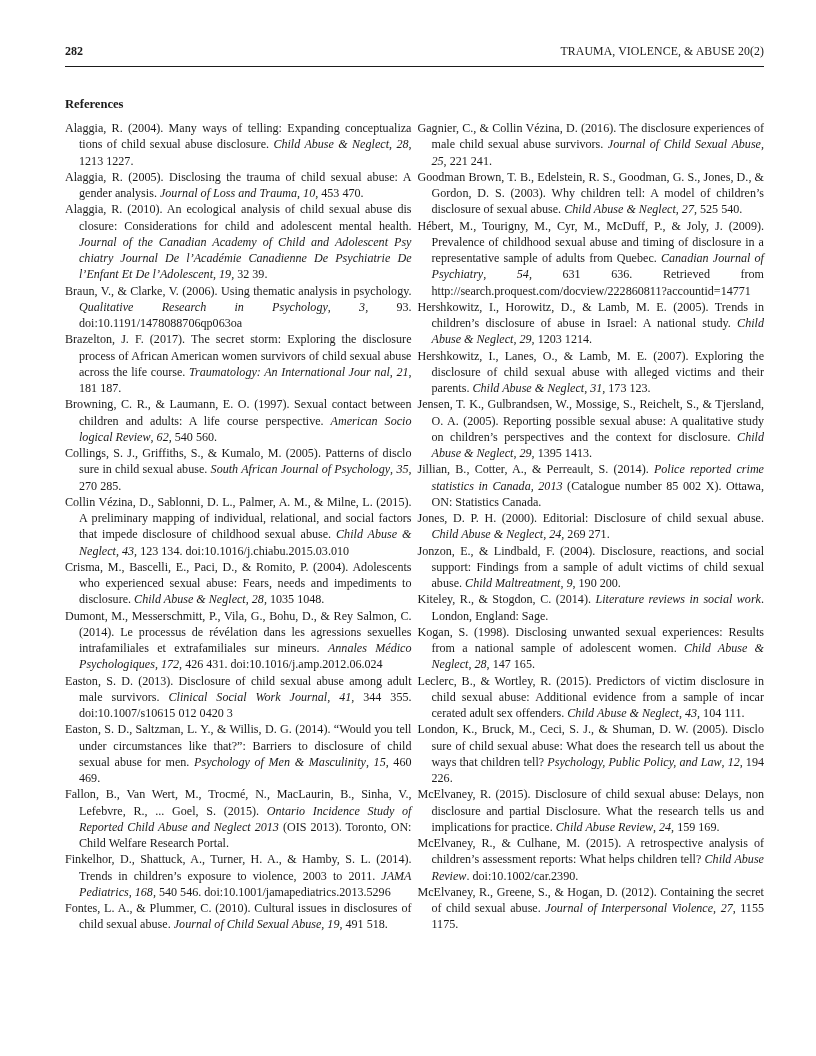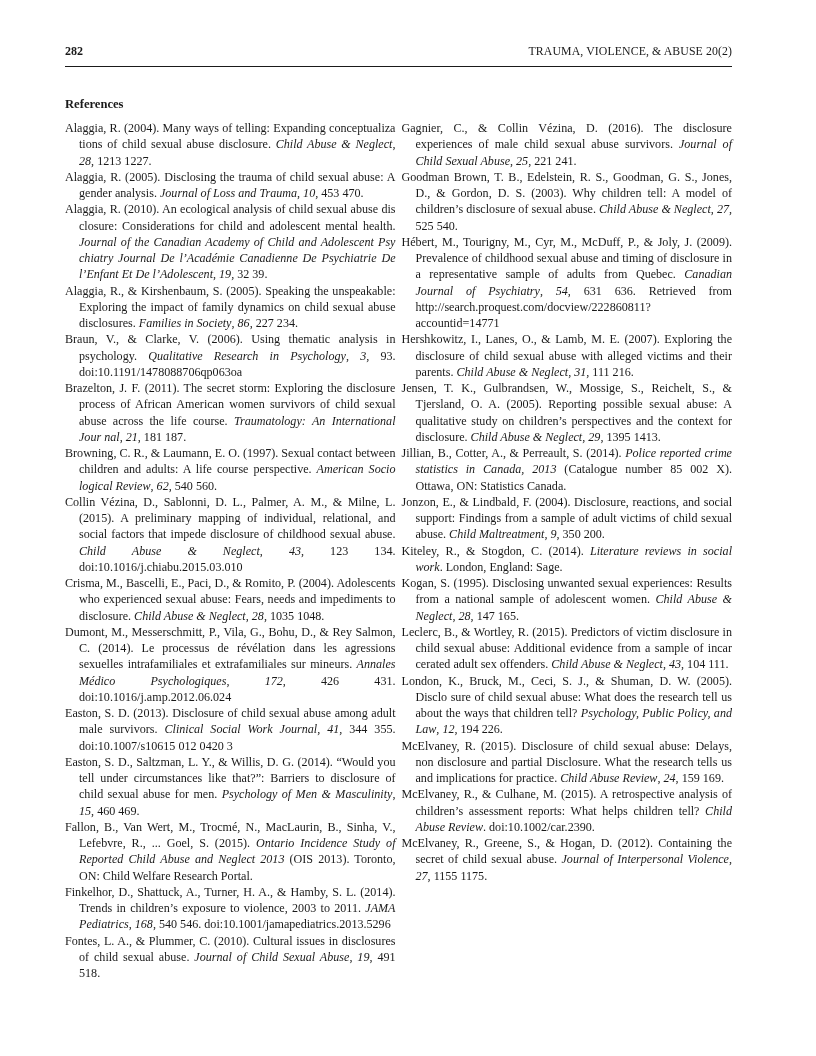--- a/index.html
+++ b/index.html
@@ -11,21 +11,21 @@
     width: 816px;
     height: 1056px;
     font-family: "Liberation Serif", "DejaVu Serif", serif;
     color: #1a1a1a;
     overflow: hidden;
   }
   .page {
     box-sizing: border-box;
     width: 816px;
     height: 833px;
-    padding: 44px 84px 36px 65px;
+    padding: 44px 52px 36px 65px;
   }
   .running-head {
     display: flex;
     justify-content: space-between;
     align-items: baseline;
     border-bottom: 1px solid #1a1a1a;
     padding-bottom: 7px;
     font-size: 12px;
   }
   .page-num {
@@ -73,43 +73,45 @@
     <span class="journal-title">TRAUMA, VIOLENCE, &amp; ABUSE 20(2)</span>
   </div>
 
   <h2 class="refs-heading">References</h2>
 
   <div class="columns">
     <div class="col">
         <p class="ref"><span>Alaggia, R. (2004). Many ways of telling: Expanding conceptualiza tions of child sexual abuse disclosure. </span><span class="it">Child Abuse &amp; Neglect</span><span>, </span><span class="it">28</span><span>, 1213 1227.</span></p>
         <p class="ref"><span>Alaggia, R. (2005). Disclosing the trauma of child sexual abuse: A gender analysis. </span><span class="it">Journal of Loss and Trauma</span><span>, </span><span class="it">10</span><span>, 453 470.</span></p>
         <p class="ref"><span>Alaggia, R. (2010). An ecological analysis of child sexual abuse dis closure: Considerations for child and adolescent mental health. </span><span class="it">Journal of the Canadian Academy of Child and Adolescent Psy chiatry Journal De l’Académie Canadienne De Psychiatrie De l’Enfant Et De l’Adolescent</span><span>, </span><span class="it">19</span><span>, 32 39.</span></p>
-        <p class="ref"><span>Alaggia, R., &amp; Kirshenbaum, S. (2005). Speaking the unspeakable: Exploring the impact of family dynamics on child sexual abuse disclosures. </span><span class="it">Families in Society</span><span>, </span><span class="it">86</span><span>, 227 234.</span></p>
         <p class="ref"><span>Braun, V., &amp; Clarke, V. (2006). Using thematic analysis in psychology. </span><span class="it">Qualitative Research in Psychology</span><span>, </span><span class="it">3</span><span>, 93. doi:10.1191/1478088706qp063oa</span></p>
-        <p class="ref"><span>Brazelton, J. F. (2011). The secret storm: Exploring the disclosure process of African American women survivors of child sexual abuse across the life course. </span><span class="it">Traumatology: An International Jour nal</span><span>, </span><span class="it">21</span><span>, 181 187.</span></p>
+        <p class="ref"><span>Brazelton, J. F. (2017). The secret storm: Exploring the disclosure process of African American women survivors of child sexual abuse across the life course. </span><span class="it">Traumatology: An International Jour nal</span><span>, </span><span class="it">21</span><span>, 181 187.</span></p>
         <p class="ref"><span>Browning, C. R., &amp; Laumann, E. O. (1997). Sexual contact between children and adults: A life course perspective. </span><span class="it">American Socio logical Review</span><span>, </span><span class="it">62</span><span>, 540 560.</span></p>
+        <p class="ref"><span>Collings, S. J., Griffiths, S., &amp; Kumalo, M. (2005). Patterns of disclo sure in child sexual abuse. </span><span class="it">South African Journal of Psychology</span><span>, </span><span class="it">35</span><span>, 270 285.</span></p>
         <p class="ref"><span>Collin Vézina, D., Sablonni, D. L., Palmer, A. M., &amp; Milne, L. (2015). A preliminary mapping of individual, relational, and social factors that impede disclosure of childhood sexual abuse. </span><span class="it">Child Abuse &amp; Neglect</span><span>, </span><span class="it">43</span><span>, 123 134. doi:10.1016/j.chiabu.2015.03.010</span></p>
         <p class="ref"><span>Crisma, M., Bascelli, E., Paci, D., &amp; Romito, P. (2004). Adolescents who experienced sexual abuse: Fears, needs and impediments to disclosure. </span><span class="it">Child Abuse &amp; Neglect</span><span>, </span><span class="it">28</span><span>, 1035 1048.</span></p>
         <p class="ref"><span>Dumont, M., Messerschmitt, P., Vila, G., Bohu, D., &amp; Rey Salmon, C. (2014). Le processus de révélation dans les agressions sexuelles intrafamiliales et extrafamiliales sur mineurs. </span><span class="it">Annales Médico Psychologiques</span><span>, </span><span class="it">172</span><span>, 426 431. doi:10.1016/j.amp.2012.06.024</span></p>
         <p class="ref"><span>Easton, S. D. (2013). Disclosure of child sexual abuse among adult male survivors. </span><span class="it">Clinical Social Work Journal</span><span>, </span><span class="it">41</span><span>, 344 355. doi:10.1007/s10615 012 0420 3</span></p>
         <p class="ref"><span>Easton, S. D., Saltzman, L. Y., &amp; Willis, D. G. (2014). “Would you tell under circumstances like that?”: Barriers to disclosure of child sexual abuse for men. </span><span class="it">Psychology of Men &amp; Masculinity</span><span>, </span><span class="it">15</span><span>, 460 469.</span></p>
         <p class="ref"><span>Fallon, B., Van Wert, M., Trocmé, N., MacLaurin, B., Sinha, V., Lefebvre, R., ... Goel, S. (2015). </span><span class="it">Ontario Incidence Study of Reported Child Abuse and Neglect 2013</span><span> (OIS 2013). Toronto, ON: Child Welfare Research Portal.</span></p>
         <p class="ref"><span>Finkelhor, D., Shattuck, A., Turner, H. A., &amp; Hamby, S. L. (2014). Trends in children’s exposure to violence, 2003 to 2011. </span><span class="it">JAMA Pediatrics</span><span>, </span><span class="it">168</span><span>, 540 546. doi:10.1001/jamapediatrics.2013.5296</span></p>
         <p class="ref"><span>Fontes, L. A., &amp; Plummer, C. (2010). Cultural issues in disclosures of child sexual abuse. </span><span class="it">Journal of Child Sexual Abuse</span><span>, </span><span class="it">19</span><span>, 491 518.</span></p>
       </div>
     <div class="col">
         <p class="ref"><span>Gagnier, C., &amp; Collin Vézina, D. (2016). The disclosure experiences of male child sexual abuse survivors. </span><span class="it">Journal of Child Sexual Abuse</span><span>, </span><span class="it">25</span><span>, 221 241.</span></p>
         <p class="ref"><span>Goodman Brown, T. B., Edelstein, R. S., Goodman, G. S., Jones, D., &amp; Gordon, D. S. (2003). Why children tell: A model of children’s disclosure of sexual abuse. </span><span class="it">Child Abuse &amp; Neglect</span><span>, </span><span class="it">27</span><span>, 525 540.</span></p>
         <p class="ref"><span>Hébert, M., Tourigny, M., Cyr, M., McDuff, P., &amp; Joly, J. (2009). Prevalence of childhood sexual abuse and timing of disclosure in a representative sample of adults from Quebec. </span><span class="it">Canadian Journal of Psychiatry</span><span>, </span><span class="it">54</span><span>, 631 636. Retrieved from http://search.proquest.com/docview/222860811?accountid=14771</span></p>
-        <p class="ref"><span>Hershkowitz, I., Lanes, O., &amp; Lamb, M. E. (2007). Exploring the disclosure of child sexual abuse with alleged victims and their parents. </span><span class="it">Child Abuse &amp; Neglect</span><span>, </span><span class="it">31</span><span>, 111 216.</span></p>
+        <p class="ref"><span>Hershkowitz, I., Horowitz, D., &amp; Lamb, M. E. (2005). Trends in children’s disclosure of abuse in Israel: A national study. </span><span class="it">Child Abuse &amp; Neglect</span><span>, </span><span class="it">29</span><span>, 1203 1214.</span></p>
+        <p class="ref"><span>Hershkowitz, I., Lanes, O., &amp; Lamb, M. E. (2007). Exploring the disclosure of child sexual abuse with alleged victims and their parents. </span><span class="it">Child Abuse &amp; Neglect</span><span>, </span><span class="it">31</span><span>, 173 123.</span></p>
         <p class="ref"><span>Jensen, T. K., Gulbrandsen, W., Mossige, S., Reichelt, S., &amp; Tjersland, O. A. (2005). Reporting possible sexual abuse: A qualitative study on children’s perspectives and the context for disclosure. </span><span class="it">Child Abuse &amp; Neglect</span><span>, </span><span class="it">29</span><span>, 1395 1413.</span></p>
         <p class="ref"><span>Jillian, B., Cotter, A., &amp; Perreault, S. (2014). </span><span class="it">Police reported crime statistics in Canada, 2013</span><span> (Catalogue number 85 002 X). Ottawa, ON: Statistics Canada.</span></p>
-        <p class="ref"><span>Jonzon, E., &amp; Lindbald, F. (2004). Disclosure, reactions, and social support: Findings from a sample of adult victims of child sexual abuse. </span><span class="it">Child Maltreatment</span><span>, </span><span class="it">9</span><span>, 350 200.</span></p>
+        <p class="ref"><span>Jones, D. P. H. (2000). Editorial: Disclosure of child sexual abuse. </span><span class="it">Child Abuse &amp; Neglect</span><span>, </span><span class="it">24</span><span>, 269 271.</span></p>
+        <p class="ref"><span>Jonzon, E., &amp; Lindbald, F. (2004). Disclosure, reactions, and social support: Findings from a sample of adult victims of child sexual abuse. </span><span class="it">Child Maltreatment</span><span>, </span><span class="it">9</span><span>, 190 200.</span></p>
         <p class="ref"><span>Kiteley, R., &amp; Stogdon, C. (2014). </span><span class="it">Literature reviews in social work</span><span>. London, England: Sage.</span></p>
-        <p class="ref"><span>Kogan, S. (1995). Disclosing unwanted sexual experiences: Results from a national sample of adolescent women. </span><span class="it">Child Abuse &amp; Neglect</span><span>, </span><span class="it">28</span><span>, 147 165.</span></p>
+        <p class="ref"><span>Kogan, S. (1998). Disclosing unwanted sexual experiences: Results from a national sample of adolescent women. </span><span class="it">Child Abuse &amp; Neglect</span><span>, </span><span class="it">28</span><span>, 147 165.</span></p>
         <p class="ref"><span>Leclerc, B., &amp; Wortley, R. (2015). Predictors of victim disclosure in child sexual abuse: Additional evidence from a sample of incar cerated adult sex offenders. </span><span class="it">Child Abuse &amp; Neglect</span><span>, </span><span class="it">43</span><span>, 104 111.</span></p>
         <p class="ref"><span>London, K., Bruck, M., Ceci, S. J., &amp; Shuman, D. W. (2005). Disclo sure of child sexual abuse: What does the research tell us about the ways that children tell? </span><span class="it">Psychology, Public Policy, and Law</span><span>, </span><span class="it">12</span><span>, 194 226.</span></p>
         <p class="ref"><span>McElvaney, R. (2015). Disclosure of child sexual abuse: Delays, non disclosure and partial Disclosure. What the research tells us and implications for practice. </span><span class="it">Child Abuse Review</span><span>, </span><span class="it">24</span><span>, 159 169.</span></p>
         <p class="ref"><span>McElvaney, R., &amp; Culhane, M. (2015). A retrospective analysis of children’s assessment reports: What helps children tell? </span><span class="it">Child Abuse Review</span><span>. doi:10.1002/car.2390.</span></p>
         <p class="ref"><span>McElvaney, R., Greene, S., &amp; Hogan, D. (2012). Containing the secret of child sexual abuse. </span><span class="it">Journal of Interpersonal Violence</span><span>, </span><span class="it">27</span><span>, 1155 1175.</span></p>
       </div>
   </div>
 
 </div>
 

